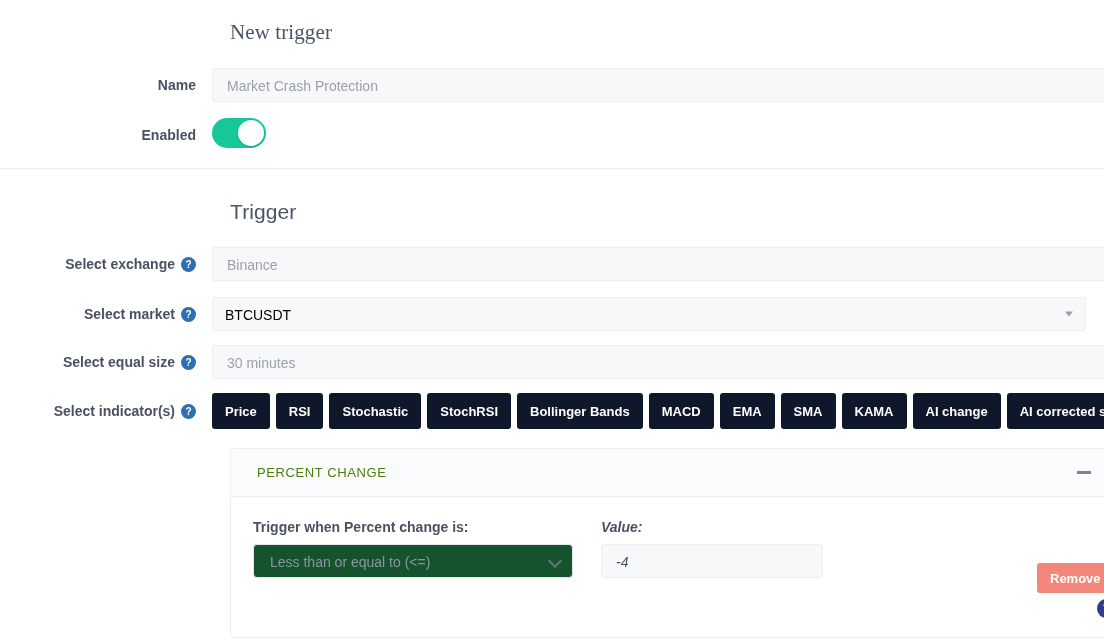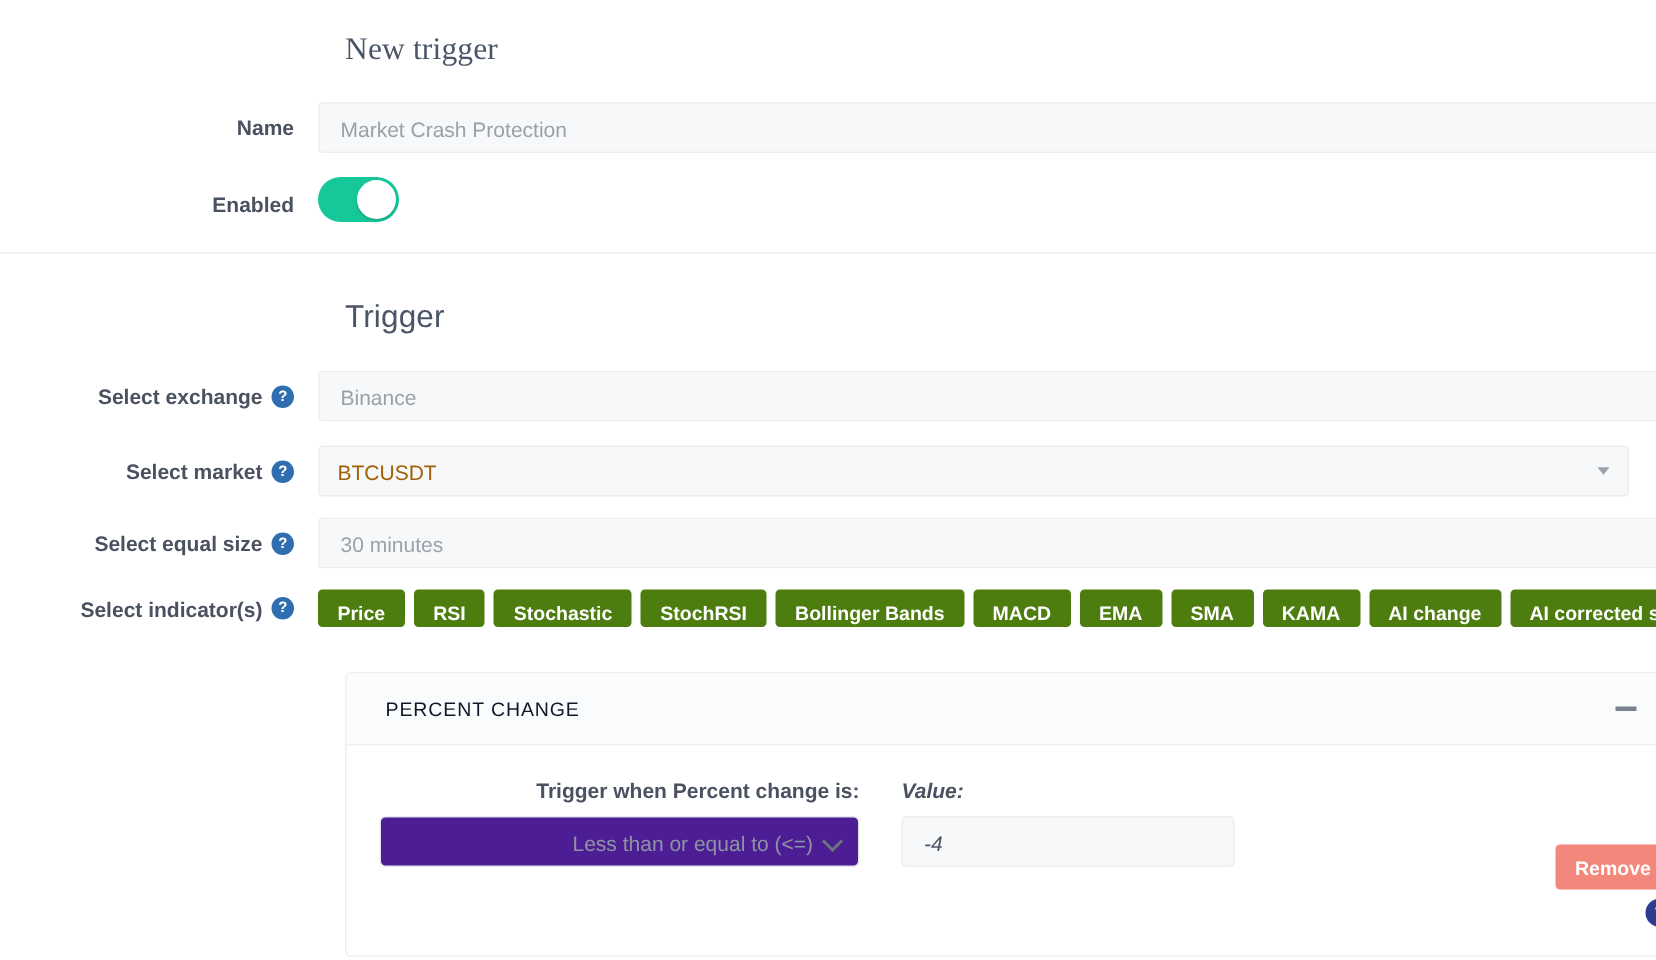--- a/index.html
+++ b/index.html
@@ -67,21 +67,21 @@
     border-radius: 3px;
     font-size: 14px;
     padding: 0 14px;
     box-sizing: border-box;
     color: #9aa1ab;
     width: 100%;
     white-space: nowrap;
     overflow: hidden;
     display: block;
   }
-  .field.value-dark { color: #a16207; padding-left: 12px; }
+  .field.value-dark { color: #000000; padding-left: 12px; }
   .field.with-caret { position: relative; padding-right: 30px; }
 
   .caret {
     position: absolute;
     right: 12px;
     top: 50%;
     transform: translateY(-50%);
     width: 0; height: 0;
     border-left: 4px solid transparent;
     border-right: 4px solid transparent;
@@ -134,27 +134,27 @@
     background: #eceef0;
   }
 
   
   .indicators {
     display: flex;
     flex-wrap: nowrap;
     gap: 6px;
   }
   .pill {
-    background: #4d7c0f;
+    background: #0f172a;
     color: #ffffff;
     font-size: 13px;
     font-weight: bold;
     border: none;
     border-radius: 3px;
-    height: 25px;
+    height: 36px;
     padding: 0 13px;
     line-height: 31px;
     cursor: pointer;
     white-space: nowrap;
     font-family: "Liberation Sans", sans-serif;
   }
 
   
   .card {
     position: absolute;
@@ -172,21 +172,21 @@
     border-bottom: 1px solid #eceef0;
     border-radius: 4px 4px 0 0;
     display: flex;
     align-items: center;
     padding: 0 18px 0 26px;
     justify-content: space-between;
   }
   .card-header-title {
     font-size: 13px;
     letter-spacing: .6px;
-    color: #0f172a;
+    color: #4d7c0f;
   }
   .collapse-icon {
     width: 14px;
     height: 3px;
     background: #7b838e;
     cursor: pointer;
   }
   .card-body {
     position: relative;
     padding: 22px 26px 0 22px;
@@ -198,27 +198,27 @@
     font-weight: bold;
     color: #4a5160;
     margin-bottom: 9px;
     display: block;
   }
   .inline-fields {
     display: flex;
     align-items: flex-start;
     gap: 28px;
   }
-  .fg-condition { width: 320px; text-align: right; }
+  .fg-condition { width: 320px; }
   .fg-value { width: 222px; font-style: italic; }
 
   .select-box {
     position: relative;
     height: 34px;
-    background: #4c1d95;
+    background: #14532d;
     border: 1px solid #e3e6ea;
     border-radius: 4px;
     font-size: 14px;
     line-height: 34px;
     padding: 0 30px 0 16px;
     color: #8d95a0;
     box-sizing: border-box;
     cursor: pointer;
     white-space: nowrap;
     overflow: hidden;

